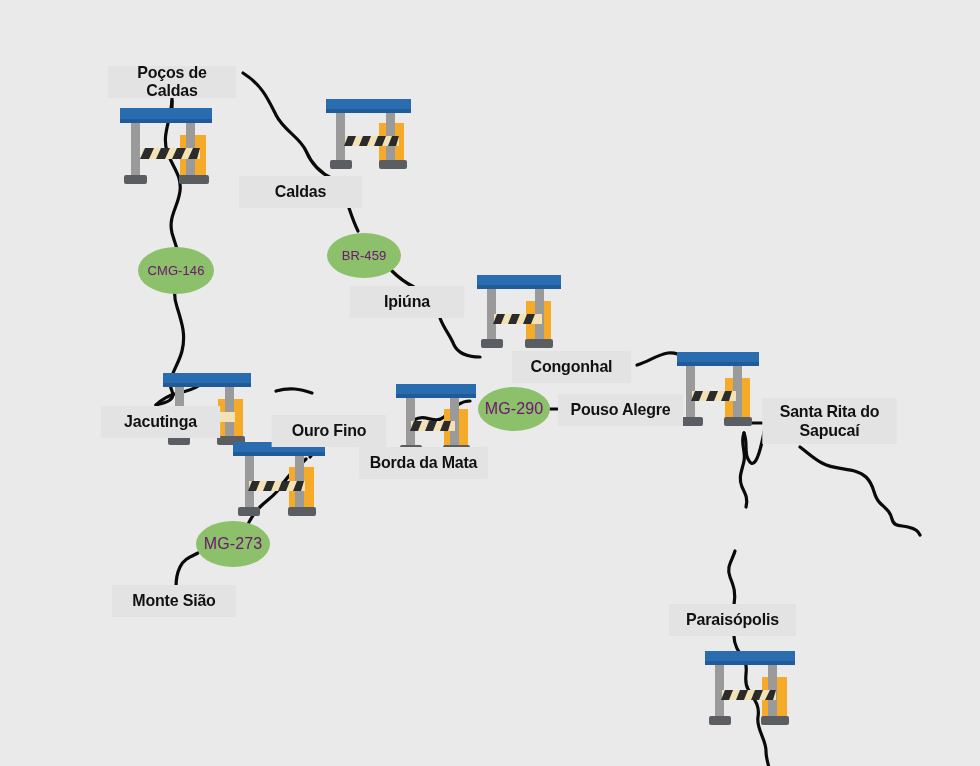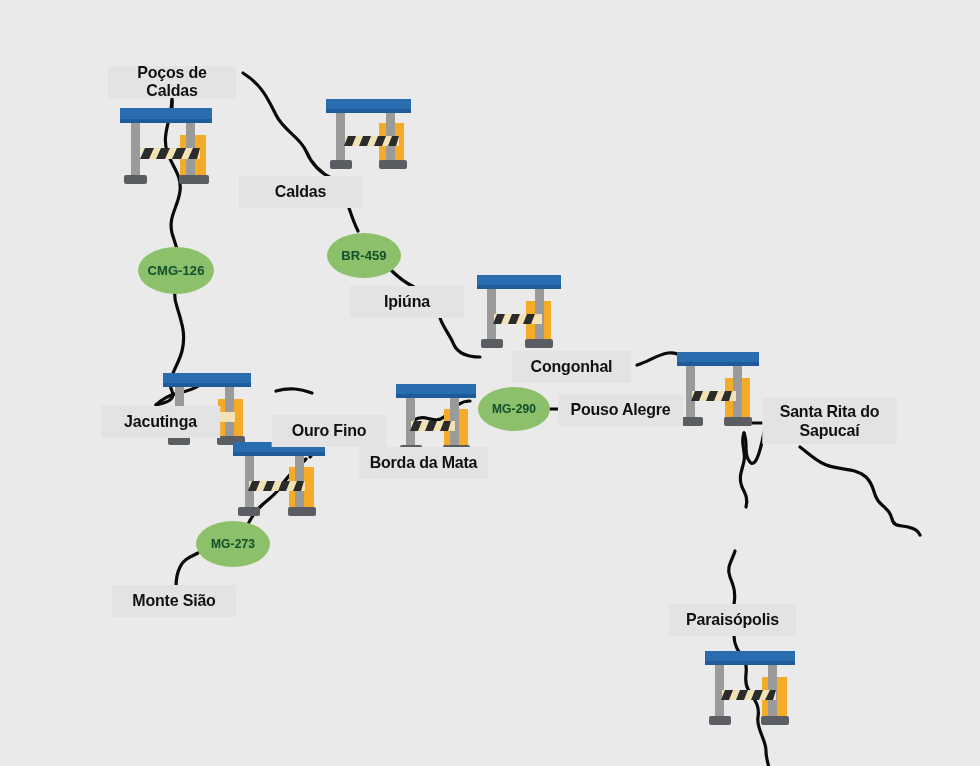--- a/index.html
+++ b/index.html
@@ -35,28 +35,28 @@
     transform-origin:center;
   }
   .plate.two-line{line-height:1.14;}
 
   
   .badge{
     position:absolute;
     background:#8cc06a;
     border-radius:50%;
     display:flex;align-items:center;justify-content:center;
-    color:#14532d;
-    font-weight:bold;
+    color:#701a75;
+    font-weight:normal;
     font-size:13px;
     letter-spacing:0.1px;
     box-sizing:border-box;
     text-shadow:0 0 1px rgba(0,0,0,.12);
   }
-  .badge.sm{font-size:12px;}
+  .badge.sm{font-size:16px;}
 
   
   .booth{position:absolute;}
   .booth svg{display:block;}
 </style>
 </head>
 <body>
 
 <div id="stage">
 
@@ -268,21 +268,21 @@
 
   <div class="plate" style="left:554px;top:355px;width:133px;height:32px;">Pouso Alegre</div>
 
   <div class="plate two-line" style="left:758px;top:359px;width:143px;height:46px;white-space:pre-line;">Santa Rita do
 Sapucaí</div>
 
   <div class="plate" style="left:108px;top:546px;width:132px;height:32px;">Monte Sião</div>
 
   <div class="plate" style="left:665px;top:565px;width:135px;height:32px;">Paraisópolis</div>
 
-  <div class="badge" style="left:138px;top:208px;width:76px;height:47px;">CMG-126</div>
+  <div class="badge" style="left:138px;top:208px;width:76px;height:47px;">CMG-146</div>
 
   <div class="badge" style="left:327px;top:194px;width:74px;height:45px;">BR-459</div>
 
   <div class="badge sm" style="left:478px;top:348px;width:72px;height:44px;">MG-290</div>
 
   <div class="badge sm" style="left:196px;top:482px;width:74px;height:46px;">MG-273</div>
 
 
 </div>
 

